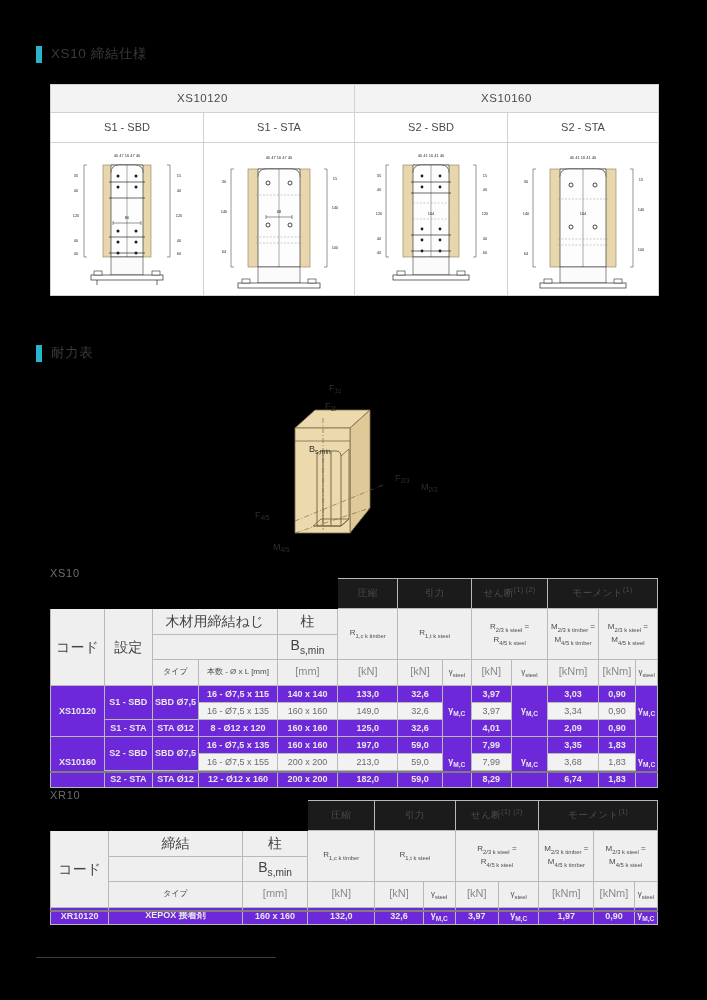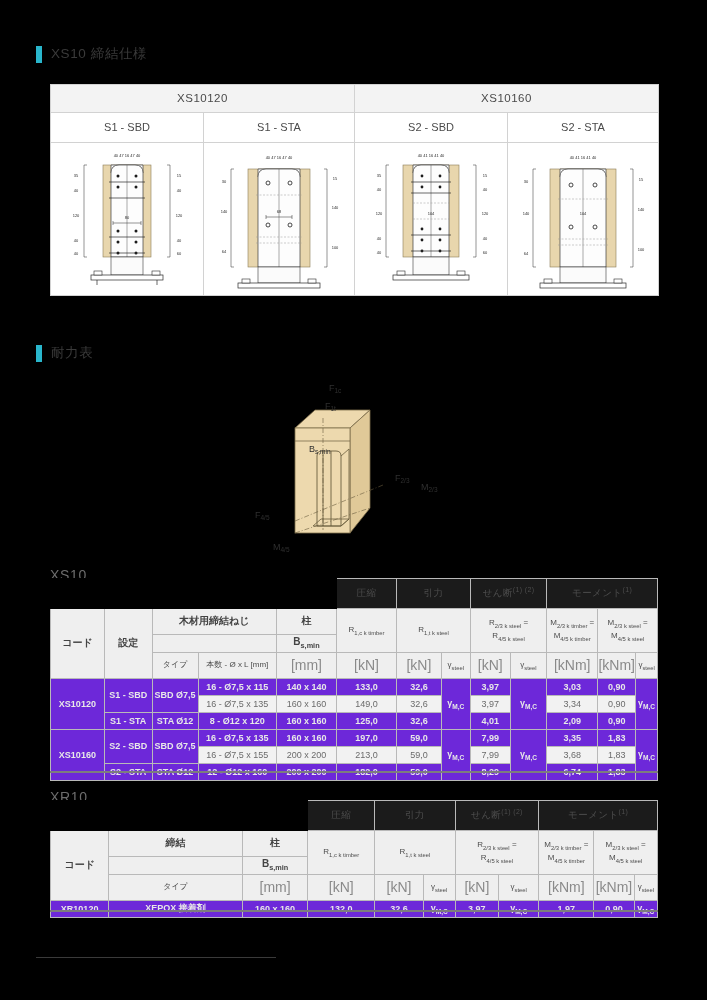--- a/index.html
+++ b/index.html
@@ -33,21 +33,21 @@
   .sp-draw  { height: 152px; padding: 0; background: #fff; vertical-align: top; }
 
   .draw-wrap { position: relative; width: 100%; height: 152px; overflow: hidden; }
   .draw-wrap svg { display:block; margin: 0 auto; }
 
   
   #force-diagram { position: absolute; left: 255px; top: 378px; width: 220px; height: 185px; }
   #force-diagram svg { display:block; }
 
   
-  .tbl-label { position: absolute; font-size: 14px; color: #6d6d6d; letter-spacing: .7px; }
+  .tbl-label { position: absolute; font-size: 11px; color: #6d6d6d; letter-spacing: .7px; }
   #label-xs10 { left: 50px; top: 567px; }
   #label-xr10 { left: 50px; top: 789px; }
 
   table.data {
     position: absolute;
     border-collapse: collapse;
     background: #fff;
   }
   #table-xs10 { left: 50px; top: 578px; width: 608px; }
   #table-xr10 { left: 50px; top: 800px; width: 608px; }
@@ -58,22 +58,22 @@
     color: #4d4d4d;
     text-align: center;
     padding: 0;
   }
   
   .band { background: #1b1b1b; color: #fff; font-size: 9.5px; height: 30px; letter-spacing: .4px; }
   .band.empty { background: #000; border-color: #000; }
 
   
   .sub  { background: #efefef; font-size: 8px; color: #555; line-height: 1.45; }
-  .sub .big { font-size: 10px; color:#444;font-weight:bold; }
-  .sub .unit { font-size: 14px; color: #8a8a8a; }
+  .sub .big { font-size: 14px; color:#444; }
+  .sub .unit { font-size: 11px; color: #8a8a8a; }
   .sub-h { height: 26px; }
 
   .rowhdr { background:#efefef; }
 
   td.datacell { font-size: 9px; height: 17px; }
   tr.r-dark td { background: #6d28d9; color: #e8e8e8; font-weight: bold; }
   tr.r-light td { background: #f2f2f2; color: #6b6b6b; }
   tr.r-dark td.code, tr.r-light td.code { }
 
   td.code { font-size: 9px; }

